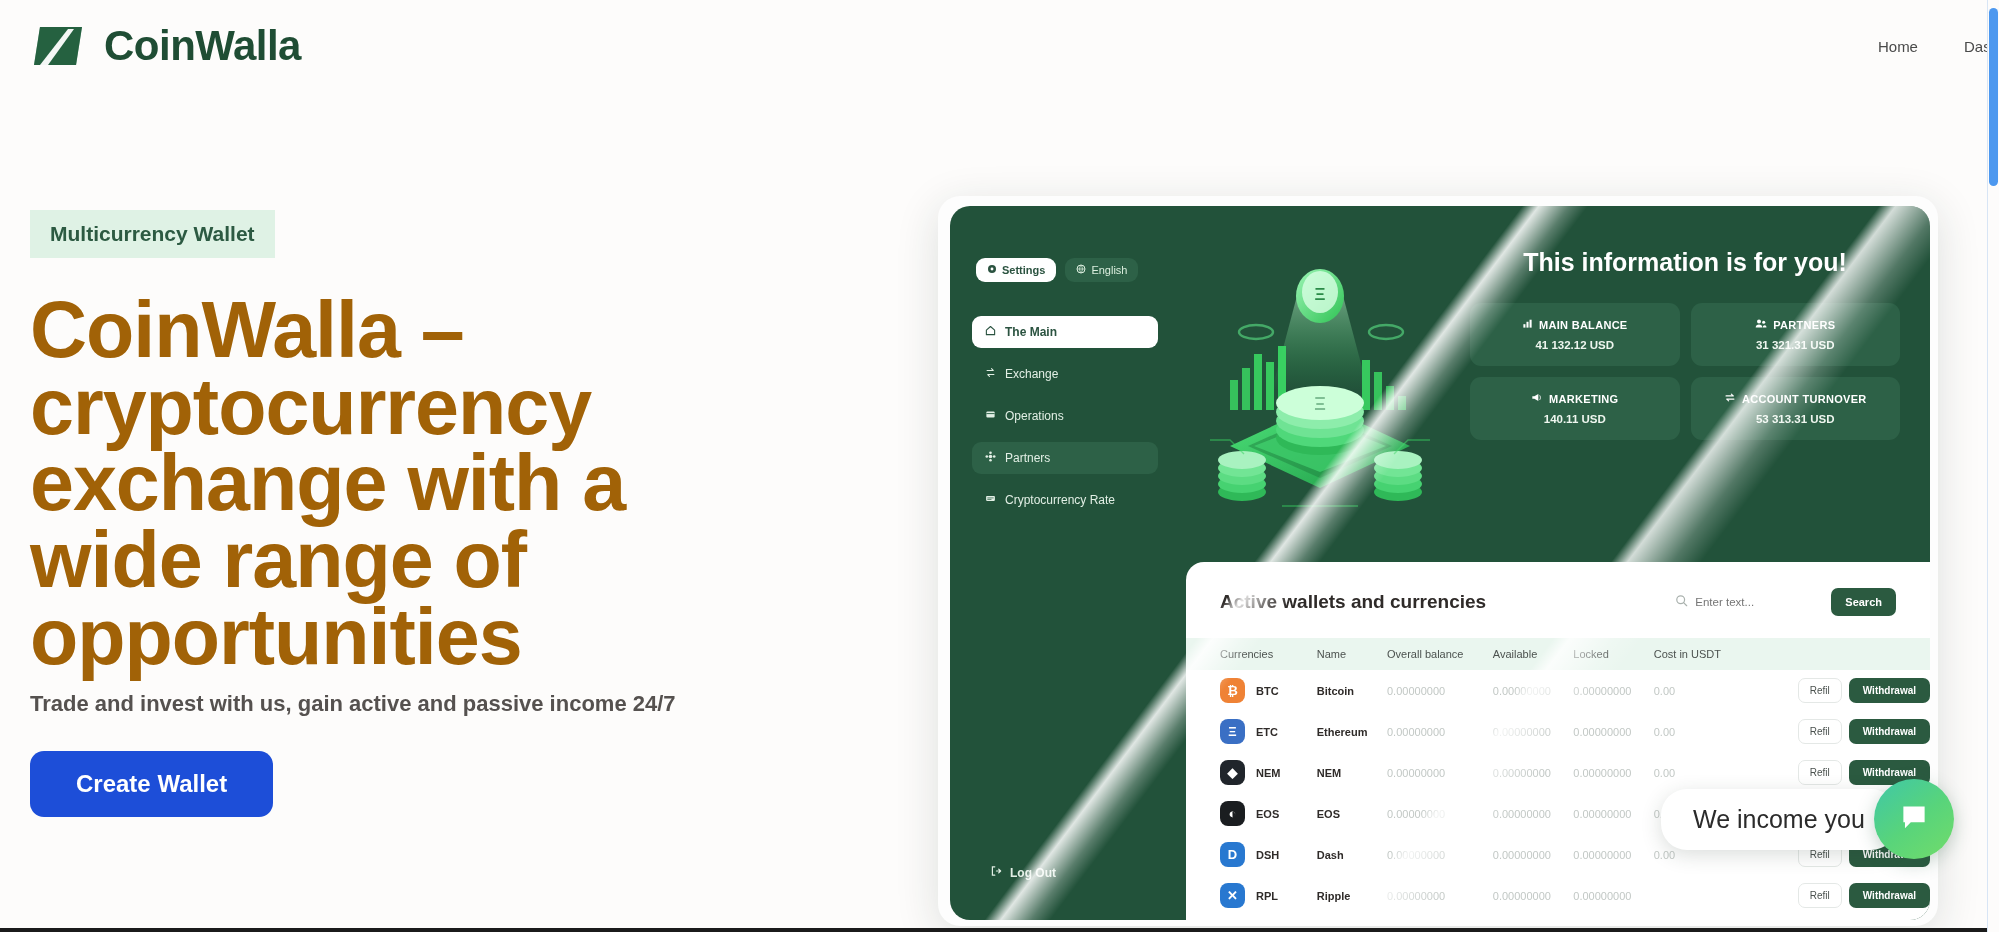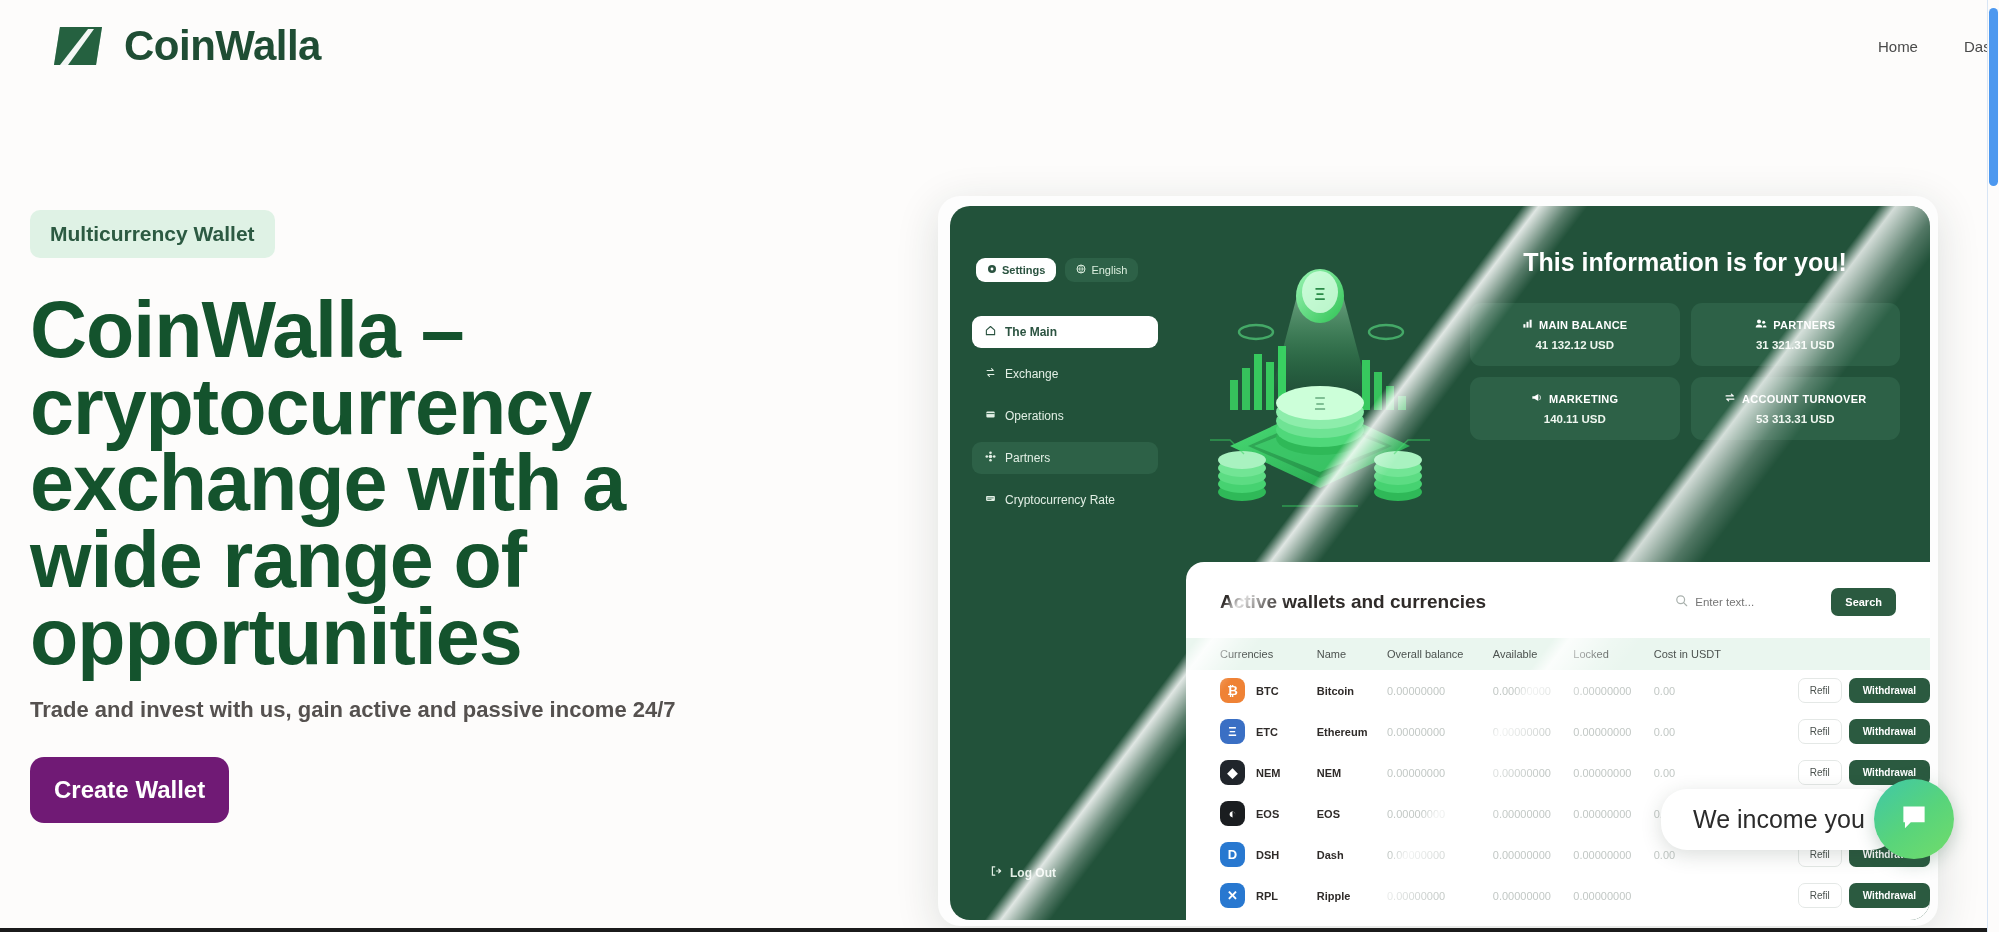--- a/index.html
+++ b/index.html
@@ -7,21 +7,21 @@
     width:1999px; height:932px;
     overflow:hidden;
     background:#fdfcfb;
     font-family:"Liberation Sans", sans-serif;
   }
   body { position:relative; }
 
   
   #topnav {
     position:absolute; top:0; left:0; width:1999px; height:92px;
-    display:flex; padding-left:20px;
+    display:flex; 
   }
   #brand { display:flex; align-items:center; margin-left:30px; gap:16px; }
   #logo-mark { width:58px; height:42px; position:relative; }
   #brand-name {
     font-size:42px; font-weight:bold; color:#1f4d34; letter-spacing:-0.5px;
   }
   #nav-links {
     margin-left:auto; display:flex; align-items:center; gap:46px;
   }
   .nav-link {
@@ -35,38 +35,38 @@
     padding:15px 32px; cursor:pointer;
     font-family:"Liberation Sans", sans-serif;
     white-space:nowrap;
   }
 
   
   #hero-left { position:absolute; left:30px; top:210px; width:680px; }
   #hero-badge {
     display:inline-block;
     background:#dff2e5; color:#2c5a42;
-    border-radius:10px;
+    border-radius:0;
     font-size:21px; font-weight:bold;
     padding:12px 20px;
     margin-bottom:34px;
   }
   #hero-title {
     font-size:79px; line-height:0.97; font-weight:bold;
-    color:#14532d; letter-spacing:-1px;
-    margin-bottom:22px;
+    color:#a16207; letter-spacing:-1px;
+    margin-bottom:16px;
   }
   #hero-sub {
     font-size:22px; color:#55514f; font-weight:bold;
     margin-bottom:34px;
   }
   #create-wallet-btn {
-    background:#701a75; color:#fff; border:none;
+    background:#1d4ed8; color:#fff; border:none;
     border-radius:14px; font-size:24px; font-weight:bold;
-    padding:19px 24px; cursor:pointer;
+    padding:19px 46px; cursor:pointer;
     font-family:"Liberation Sans", sans-serif;
   }
 
   
   #mockup {
     position:absolute; left:938px; top:196px;
     width:1000px; height:730px;
     border-radius:22px;
     background:#fdfdfd;
     box-shadow:0 10px 44px rgba(30,50,40,.14);

